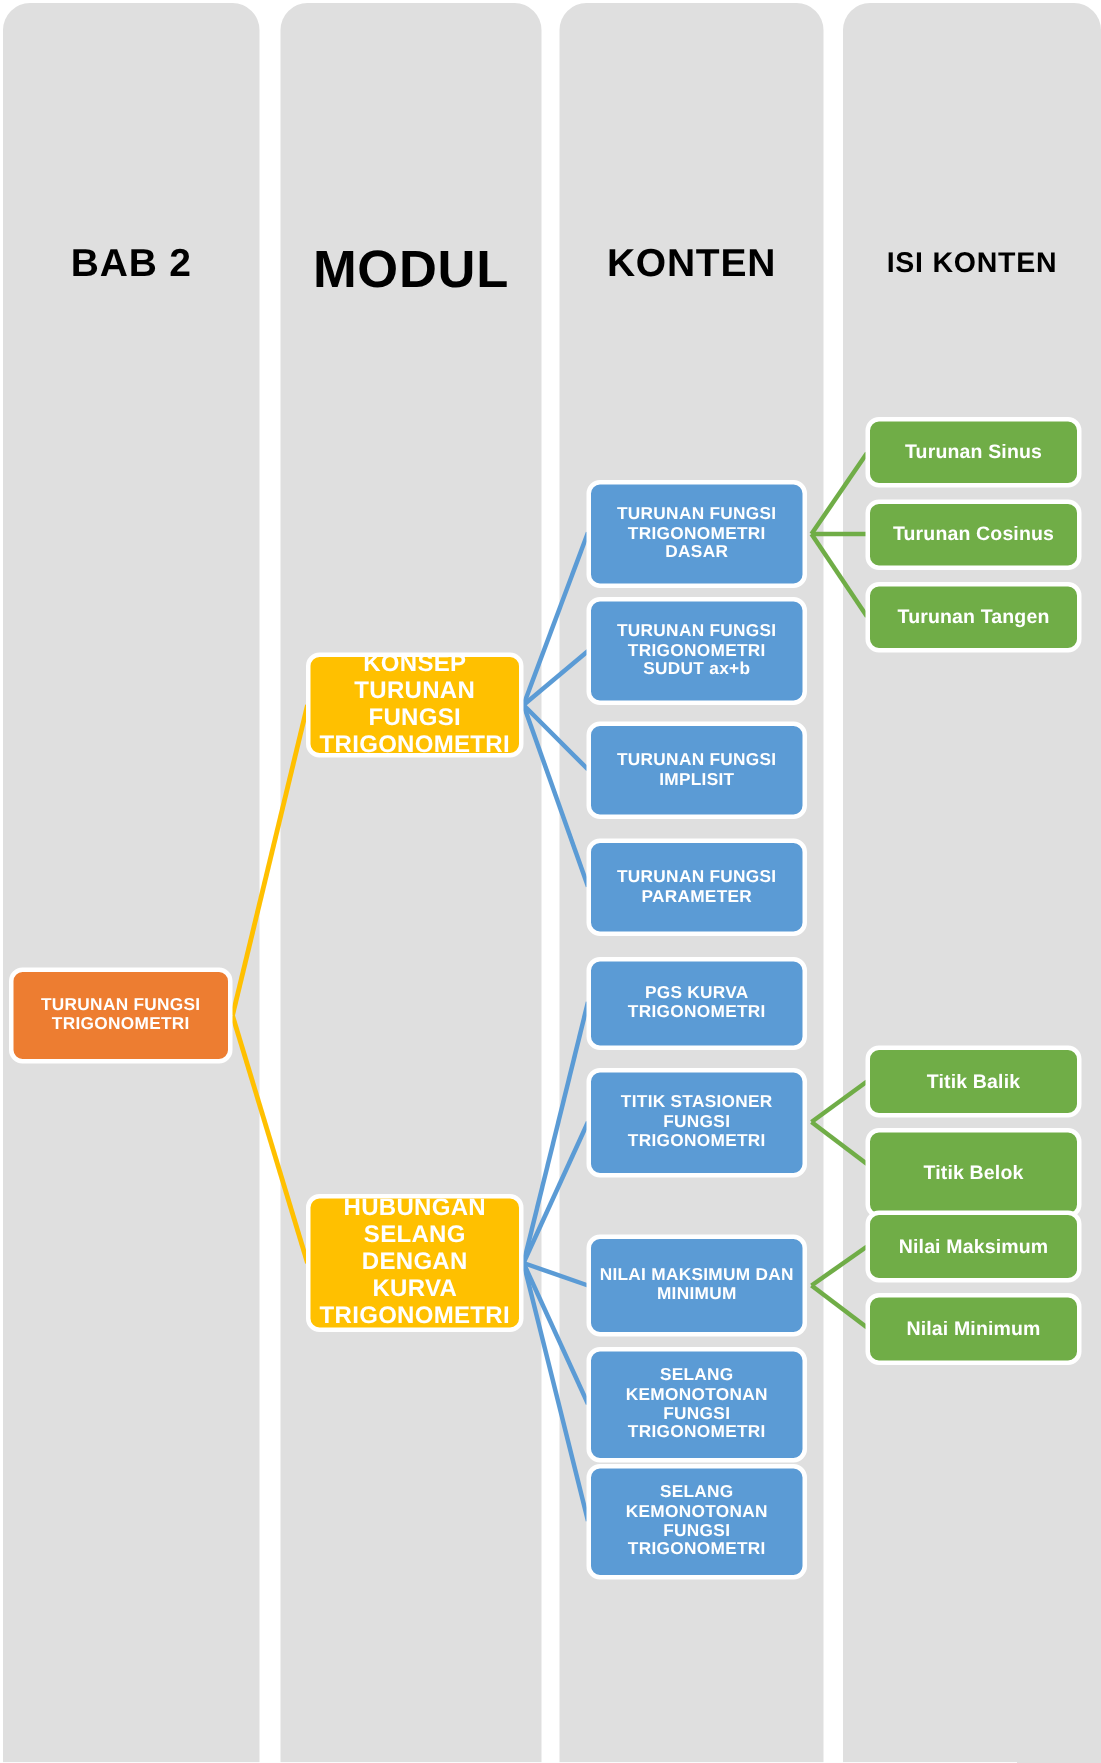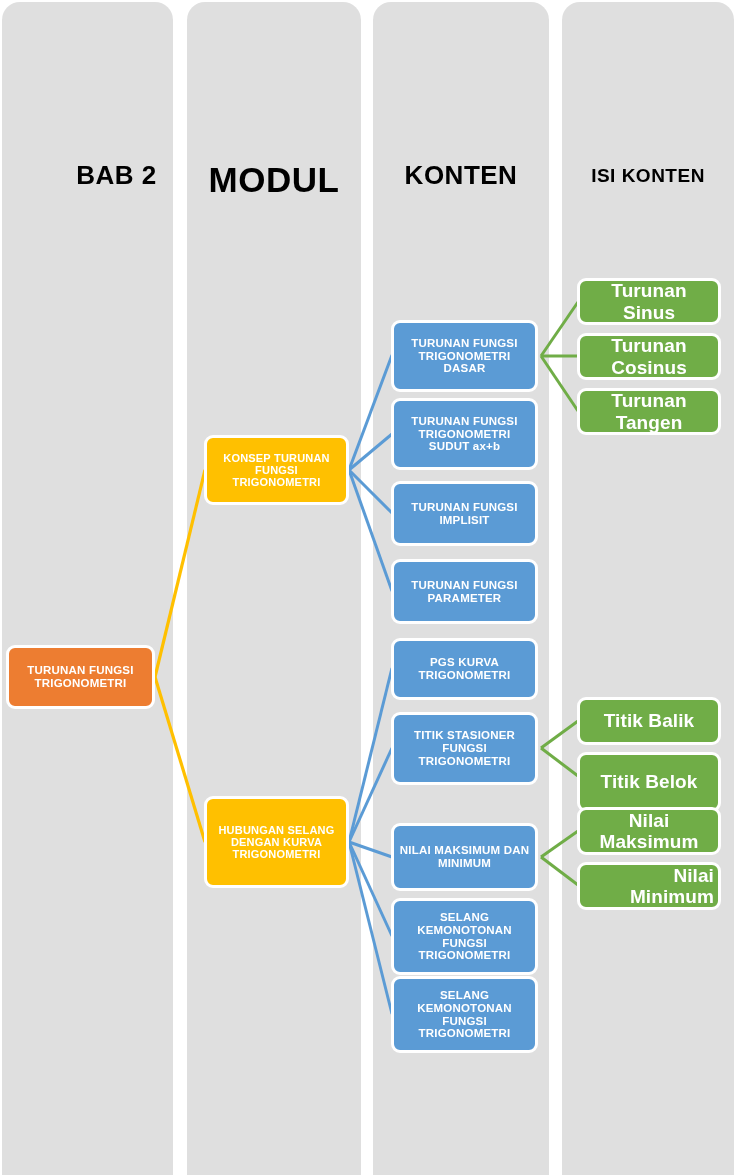--- a/index.html
+++ b/index.html
@@ -46,36 +46,36 @@
     justify-content: center;
     text-align: center;
     color: #ffffff;
     font-weight: bold;
     border-radius: 9px;
     border: 3px solid #ffffff;
     line-height: 1.12;
     overflow: hidden;
   }
   .node-orange { background: #ed7d31; font-size: 11.5px; letter-spacing: 0.2px; }
-  .node-yellow { background: #ffc000; font-size: 11px; letter-spacing: 0.2px; }
+  .node-yellow { background: #ffc000; font-size: 16px; letter-spacing: 0.2px; }
   .node-blue   { background: #5b9bd5; font-size: 11.5px; letter-spacing: 0.2px; }
-  .node-green  { background: #70ad47; font-size: 19px; letter-spacing: 0.1px; }
+  .node-green  { background: #70ad47; font-size: 13px; letter-spacing: 0.1px; }
   .node-inner { padding: 0 4px; }
 </style>
 </head>
 <body>
 
 <div id="canvas">
 
   <div class="panel" style="left:2px; top:2px; width:171px; height:1173px;"></div>
   <div class="panel" style="left:187px; top:2px; width:174px; height:1173px;"></div>
   <div class="panel" style="left:373px; top:2px; width:176px; height:1173px;"></div>
   <div class="panel" style="left:562px; top:2px; width:172px; height:1173px;"></div>
 
-  <div class="panel-title" style="left:2px; top:160px; width:171px; font-size:26px;padding-left:29px;">BAB 2</div>
+  <div class="panel-title" style="left:2px; top:160px; width:171px; font-size:26px;">BAB 2</div>
   <div class="panel-title" style="left:187px; top:160px; width:174px; font-size:35px;">MODUL</div>
   <div class="panel-title" style="left:373px; top:160px; width:176px; font-size:26px;">KONTEN</div>
   <div class="panel-title" style="left:562px; top:165px; width:172px; font-size:19px;">ISI KONTEN</div>
 
   <svg id="svg-links" viewBox="0 0 734 1175" xmlns="http://www.w3.org/2000/svg">
 
     <g stroke="#ffc000" stroke-width="3.2" fill="none">
       <line x1="155" y1="677" x2="205" y2="470"></line>
       <line x1="155" y1="677" x2="205" y2="842"></line>
     </g>

